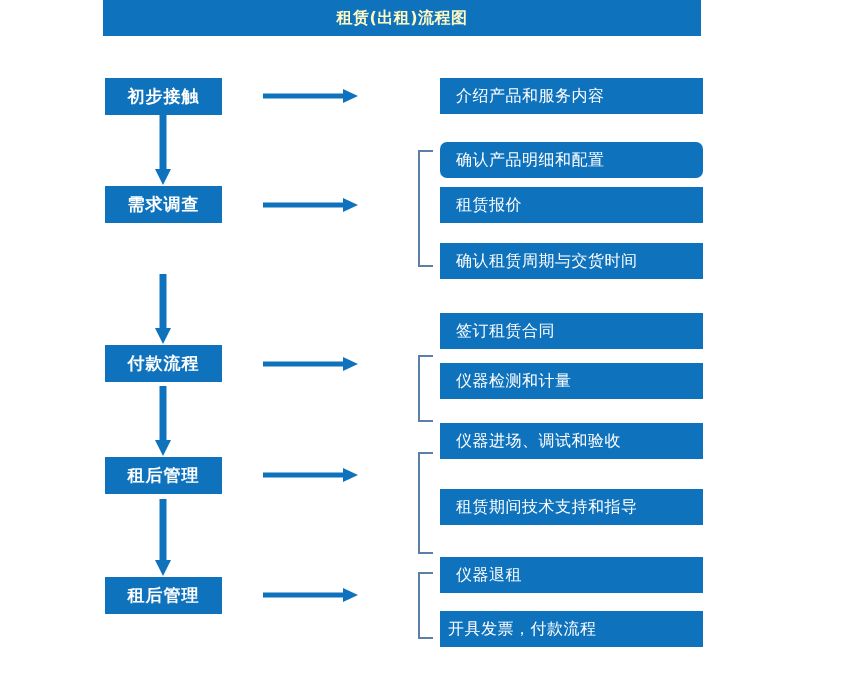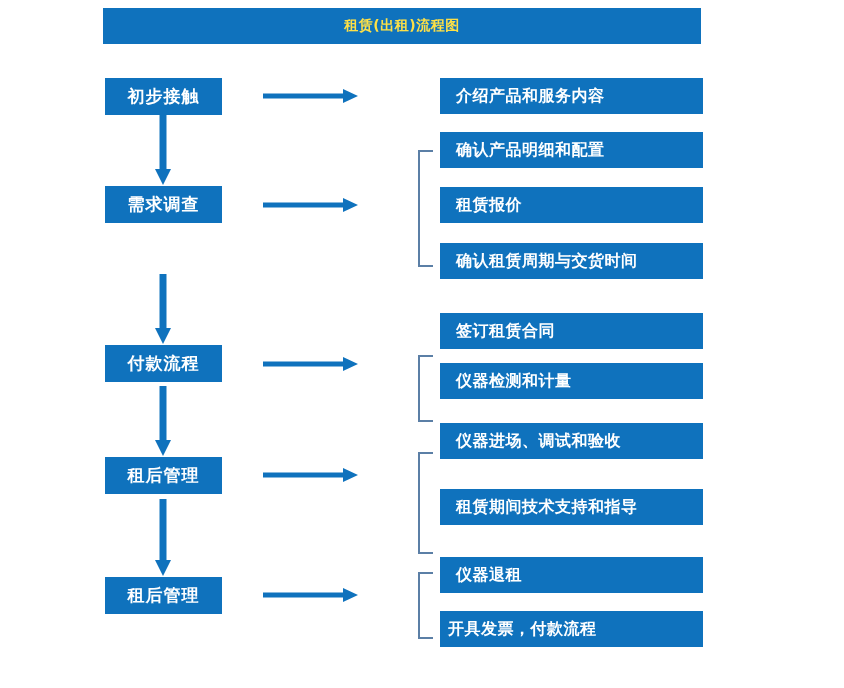--- a/index.html
+++ b/index.html
@@ -17,26 +17,26 @@
     position: relative;
     width: 844px;
     height: 688px;
     background: #ffffff;
   }
 
   
   .title-bar {
     position: absolute;
     left: 103px;
-    top: 8px;
+    top: 0;
     width: 598px;
     height: 36px;
     background: #0f72bd;
-    color: #fde047;
-    font-size: 14px;
+    color: #fef9c3;
+    font-size: 16px;
     font-weight: bold;
     display: flex;
     align-items: center;
     justify-content: center;
     letter-spacing: 0.5px;
   }
 
   
   .stage-box {
     position: absolute;
@@ -54,21 +54,21 @@
 
   
   .detail-box {
     position: absolute;
     left: 440px;
     width: 263px;
     height: 36px;
     background: #0f72bd;
     color: #ffffff;
     font-size: 16px;
-    font-weight: bold;
+    font-weight: normal;
     display: flex;
     align-items: center;
     padding-left: 16px;
     box-sizing: border-box;
     letter-spacing: 0.5px;
   }
 
   
   .arrow-right {
     position: absolute;
@@ -168,21 +168,21 @@
     </svg>
   </div>
 
   <div class="bracket" style="top:150px; height:117px;"></div>
   <div class="bracket" style="top:355px; height:67px;"></div>
   <div class="bracket" style="top:452px; height:102px;"></div>
   <div class="bracket" style="top:572px; height:67px;"></div>
 
   <div class="detail-box" style="top:78px;">介绍产品和服务内容</div>
 
-  <div class="detail-box" style="top:132px;">确认产品明细和配置</div>
+  <div class="detail-box" style="top:142px;border-radius:7px;">确认产品明细和配置</div>
   <div class="detail-box" style="top:187px;">租赁报价</div>
   <div class="detail-box" style="top:243px;">确认租赁周期与交货时间</div>
 
   <div class="detail-box" style="top:313px;">签订租赁合同</div>
   <div class="detail-box" style="top:363px;">仪器检测和计量</div>
 
   <div class="detail-box" style="top:423px;text-align:center;">仪器进场、调试和验收</div>
   <div class="detail-box" style="top:489px;">租赁期间技术支持和指导</div>
 
   <div class="detail-box" style="top:557px;">仪器退租</div>

